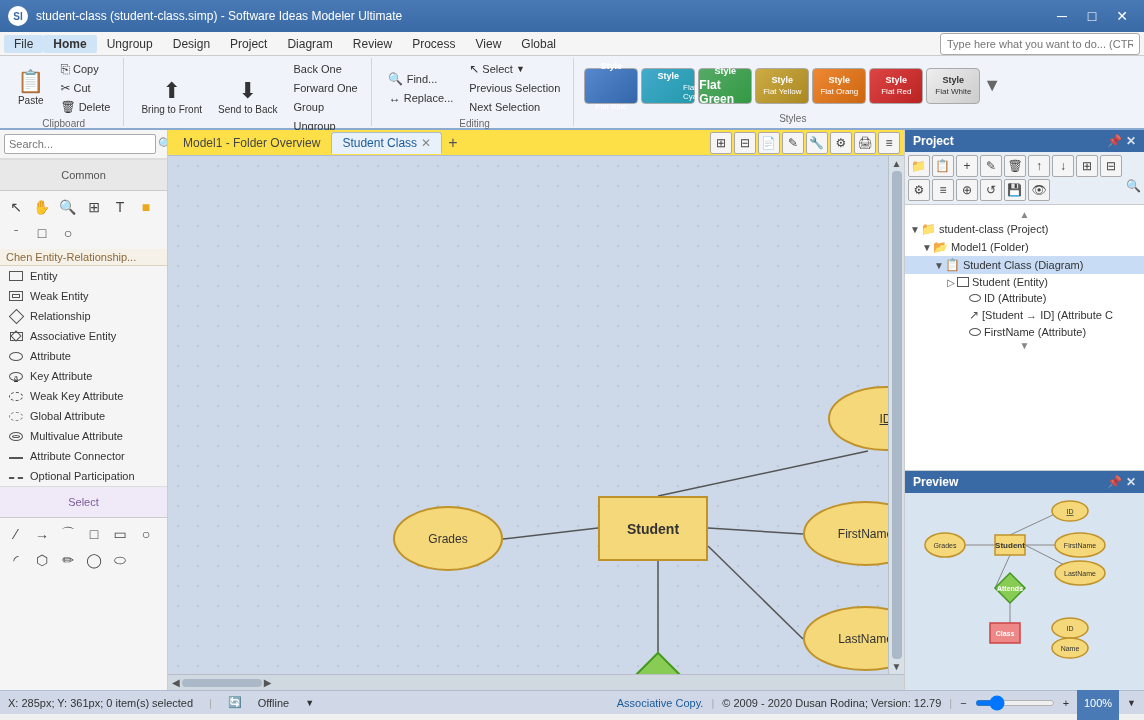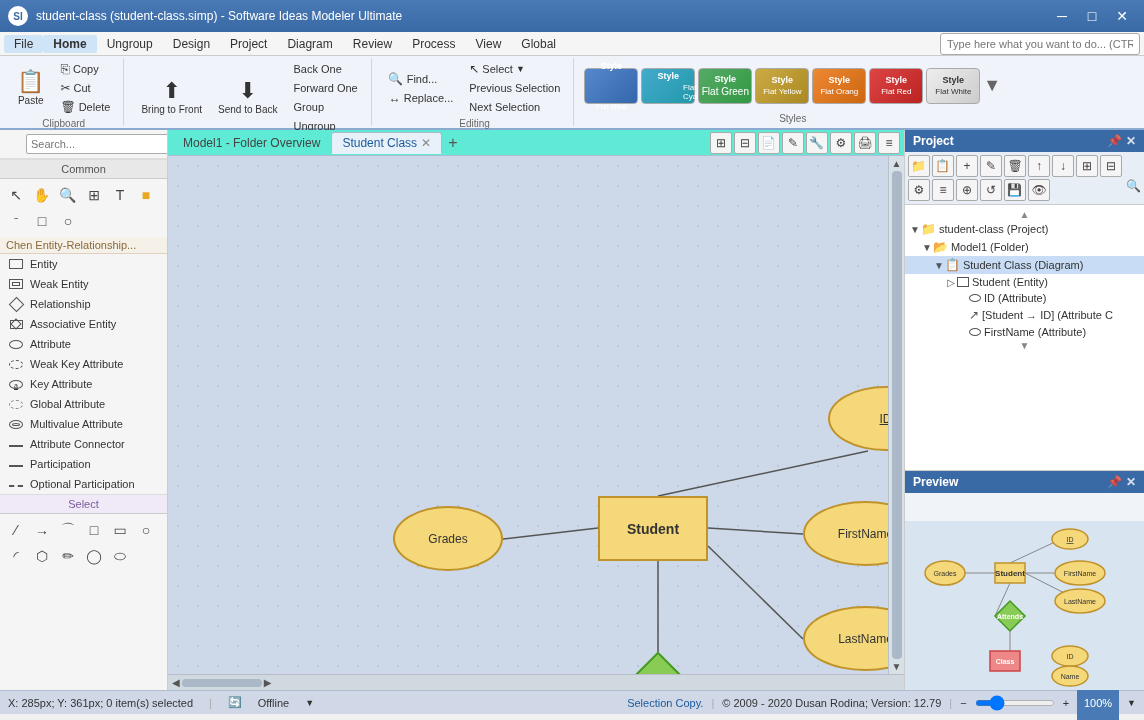--- a/index.html
+++ b/index.html
@@ -164,27 +164,26 @@
       padding: 4px;
       border-bottom: 1px solid #ddd;
     }
     #left-panel-search input {
       flex: 1;
       height: 20px;
       border: 1px solid #aaa;
       border-radius: 2px;
       padding: 0 4px;
       font-size: 11px;
-      margin-left: 22px;
     }
     .panel-section-header {
       background: #e8e8e8;
       border-bottom: 1px solid #ccc;
       border-top: 1px solid #ddd;
-      padding: 3px 6px;
+      padding: 9px 6px;
       font-size: 11px;
       color: #555;
       text-align: center;
     }
     .panel-tools {
       display: flex;
       flex-wrap: wrap;
       padding: 4px;
       gap: 2px;
     }
@@ -223,21 +222,21 @@
     
     #canvas-area {
       flex: 1;
       display: flex;
       flex-direction: column;
       background: #e8eef5;
     }
     #canvas-tabs {
       display: flex;
       align-items: center;
-      background: #5eead4;
+      background: #fde047;
       border-bottom: 1px solid #b0bcd0;
       height: 26px;
       padding: 0 4px;
     }
     .canvas-tab {
       display: flex;
       align-items: center;
       gap: 4px;
       padding: 3px 10px;
       font-size: 12px;
@@ -394,21 +393,20 @@
     .tree-arrow { width: 12px; display: inline-flex; align-items: center; justify-content: center; color: #555; font-size: 10px; }
     .tree-icon { margin-right: 3px; font-size: 12px; }
     .tree-label { font-size: 11px; }
 
     
     #preview-panel {
       height: 220px;
       border-top: 1px solid #ccc;
       display: flex;
       flex-direction: column;
-      gap: 28px;
     }
     .preview-header {
       background: #3a6aa5;
       color: white;
       padding: 4px 8px;
       font-size: 12px;
       font-weight: bold;
       display: flex;
       align-items: center;
       justify-content: space-between;
@@ -569,21 +567,21 @@
           <div class="style-btn style-btn-flat-blue">
             <span>Style</span>
             <span style="font-size:8px;font-weight:normal;margin-top:29px;">Flat Blue</span>
           </div>
           <div class="style-btn style-btn-flat-cyan">
             <span>Style</span>
             <span style="font-size:8px;font-weight:normal;padding-left:48px;">Flat Cyan</span>
           </div>
           <div class="style-btn style-btn-flat-green">
             <span>Style</span>
-            <span style="font-size:10px;font-weight:normal;">Flat Green</span>
+            <span style="font-size:12px;font-weight:bold;">Flat Green</span>
           </div>
           <div class="style-btn style-btn-flat-yellow">
             <span>Style</span>
             <span style="font-size:8px;font-weight:normal;">Flat Yellow</span>
           </div>
           <div class="style-btn style-btn-flat-orange">
             <span>Style</span>
             <span style="font-size:8px;font-weight:normal;">Flat Orang</span>
           </div>
           <div class="style-btn style-btn-flat-red">
@@ -654,55 +652,49 @@
         <span>Associative Entity</span>
       </div>
       <div class="element-item">
         <div class="element-icon">
             <div style="width:14px;height:9px;border:1.5px solid #555;border-radius:50%;"></div>
           </div>
         <span>Attribute</span>
       </div>
       <div class="element-item">
         <div class="element-icon">
+            <div style="width:14px;height:9px;border:1.5px solid #555;border-radius:50%;text-align:center;font-size:7px;line-height:9px;text-decoration:underline;">a</div>
+          </div>
+        <span>Key Attribute</span>
+      </div>
+      <div class="element-item">
+        <div class="element-icon">
             <div style="width:14px;height:9px;border:1.5px dashed #555;border-radius:50%;"></div>
           </div>
         <span>Weak Key Attribute</span>
-      </div>
-      <div class="element-item">
-        <div class="element-icon">
-            <div style="width:14px;height:9px;border:1.5px solid #555;border-radius:50%;text-align:center;font-size:7px;line-height:9px;text-decoration:underline;">a</div>
-          </div>
-        <span>Key Attribute</span>
       </div>
       <div class="element-item">
         <div class="element-icon">
             <div style="width:14px;height:9px;border:1.5px dashed #888;border-radius:50%;"></div>
           </div>
         <span>Global Attribute</span>
       </div>
       <div class="element-item">
         <div class="element-icon">
             <div style="width:14px;height:9px;border:1.5px solid #555;border-radius:50%;position:relative;">
               <div style="position:absolute;inset:2px;border:1px solid #555;border-radius:50%;"></div>
             </div>
           </div>
         <span>Multivalue Attribute</span>
       </div>
       <div class="element-item">
         <div class="element-icon">
             <div style="width:14px;height:2px;background:#555;margin-top:4px;"></div>
           </div>
         <span>Attribute Connector</span>
-      </div>
-      <div class="element-item">
-        <div class="element-icon">
-            <div style="width:14px;height:2px;background:#555;margin-top:4px;"></div>
-          </div>
-        <span>Participation</span>
       </div>
       <div class="element-item">
         <div class="element-icon">
             <div style="width:14px;height:2px;border-top:2px dashed #555;margin-top:4px;"></div>
           </div>
         <span>Optional Participation</span>
       </div>
     </div>
 
     <div class="panel-section-header" style="color:#7a5a9a;background:#f0eaf8;">Select</div>
@@ -925,21 +917,21 @@
   </div>
 </div>
 
 <div id="status-bar">
   <span>X: 285px; Y: 361px; 0 item(s) selected</span>
   <span class="status-sep">|</span>
   <span style="color:#4a4;">🔄</span>
   <span>Offline</span>
   <span style="cursor:pointer;font-size:9px;">▼</span>
   <div class="status-right">
-    <span style="color:#1a5a9a;cursor:pointer;">Selection Copy.</span>
+    <span style="color:#1a5a9a;cursor:pointer;">Associative Copy.</span>
     <span class="status-sep">|</span>
     <span>© 2009 - 2020 Dusan Rodina; Version: 12.79</span>
     <span class="status-sep">|</span>
     <span style="cursor:pointer;">−</span>
     <input type="range" class="zoom-slider" min="10" max="400" value="100" style="">
     <span style="cursor:pointer;">+</span>
     <span style="background:#4a7ab5;color:white;padding:13px 6px;border-radius:2px;cursor:pointer;min-width:42px;text-align:center;">100%</span>
     <span style="cursor:pointer;font-size:9px;">▼</span>
   </div>
 </div>

